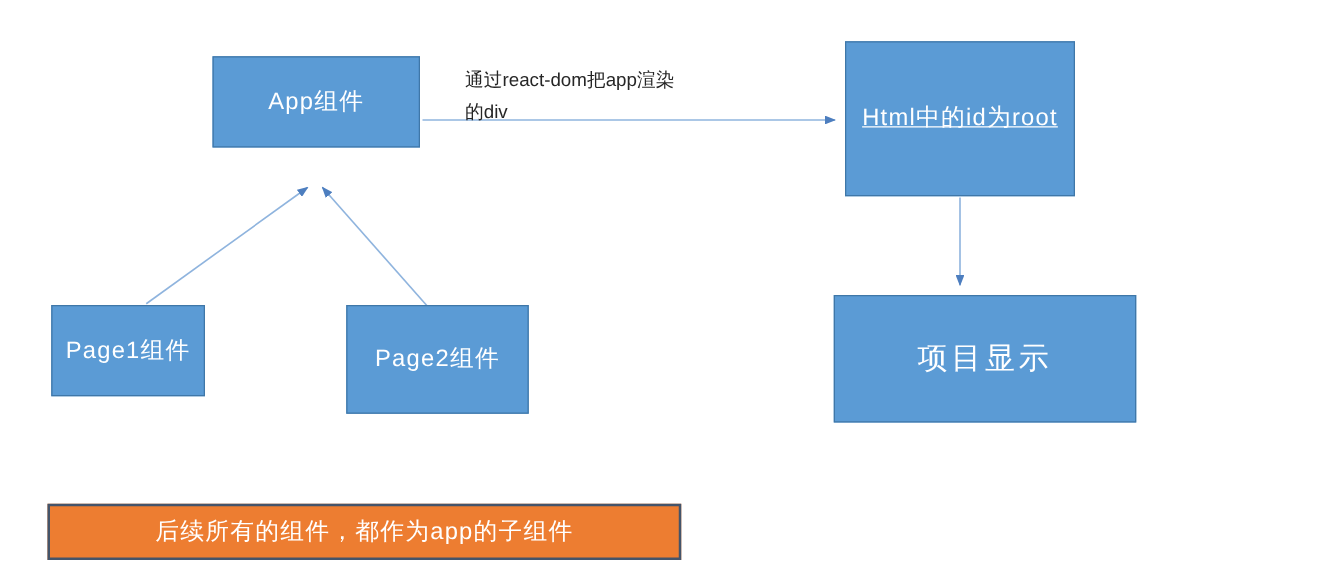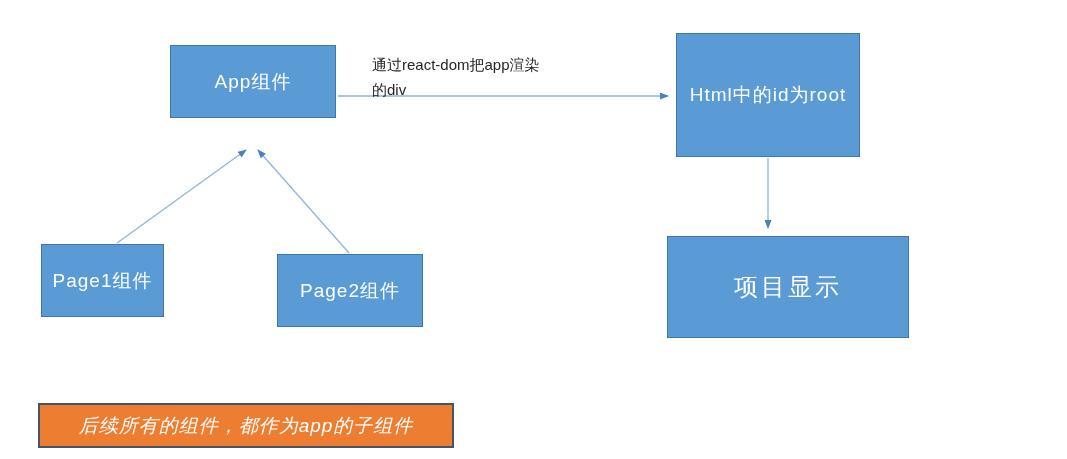--- a/index.html
+++ b/index.html
@@ -37,28 +37,27 @@
     border: 1.5px solid var(--node_border, #3f77a8);
     color: var(--node_text, #ffffff);
     font-size: 19px;
     letter-spacing: 1px;
     line-height: 26px;
   }
   .node-app   { left: 170px; top: 45px;  width: 166px; height: 73px; }
   .node-html  { left: 676px; top: 33px;  width: 184px; height: 124px; }
   .node-proj  { left: 667px; top: 236px; width: 242px; height: 102px; font-size: 24px; letter-spacing: 3px; }
   .node-page1 { left: 41px;  top: 244px; width: 123px; height: 73px; }
-  .node-page2 { left: 277px; top: 254px; width: 146px; height: 73px; justify-content: center; }
+  .node-page2 { left: 277px; top: 244px; width: 146px; height: 87px; justify-content: center; }
   .node-note  {
-    left: 38px; top: 403px; width: 416px; height: 45px;
+    left: 38px; top: 403px; width: 507px; height: 45px;
     background: var(--note_fill, #ed7d31);
     border: 2px solid var(--note_border, #44546a);
-    font-style: italic;
   }
-  .node .lines span { display: block; }
+  .node .lines span { display: block; text-decoration: underline; }
   .annotation {
     position: absolute;
     left: 372px;
     top: 52px;
     color: var(--annotation_text, #262626);
     font-size: 15px;
     line-height: 25px;
     white-space: nowrap;
   }
   .annotation span { display: block; }

